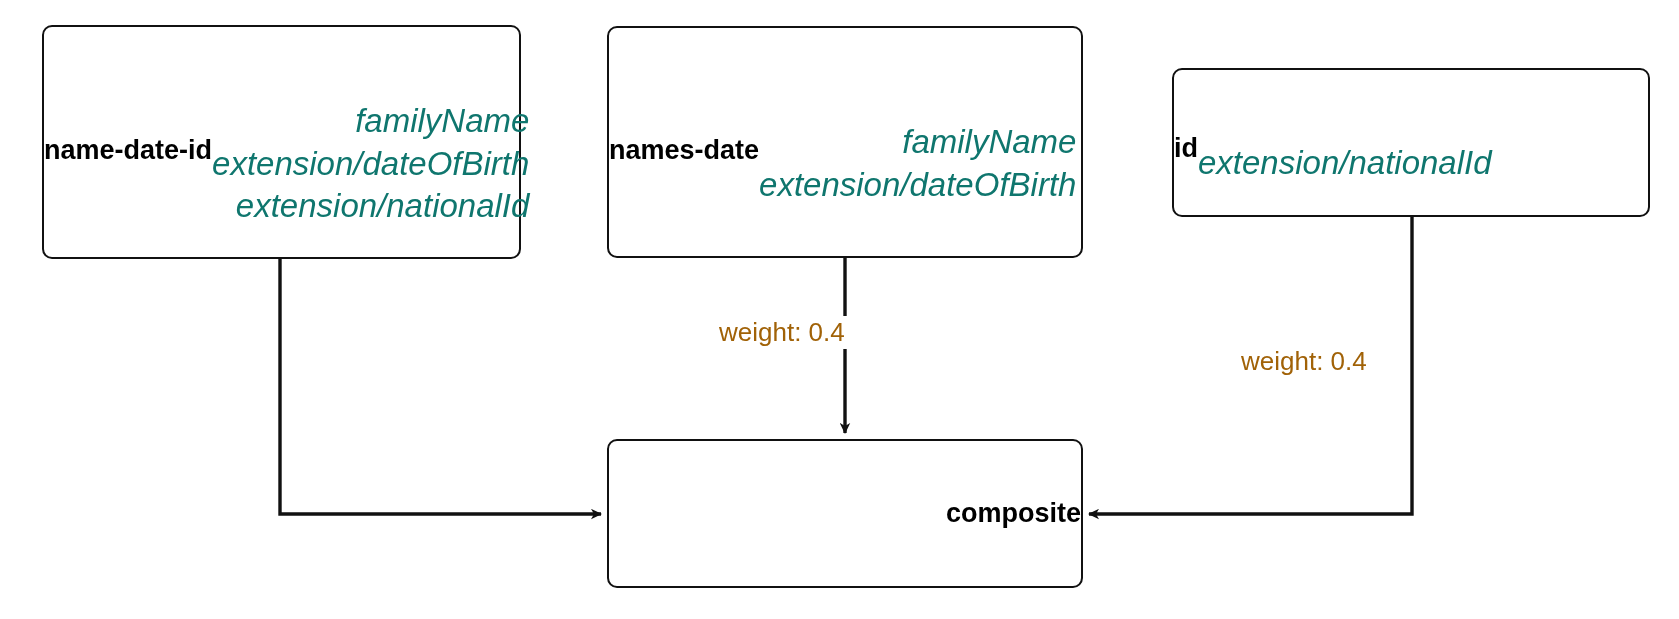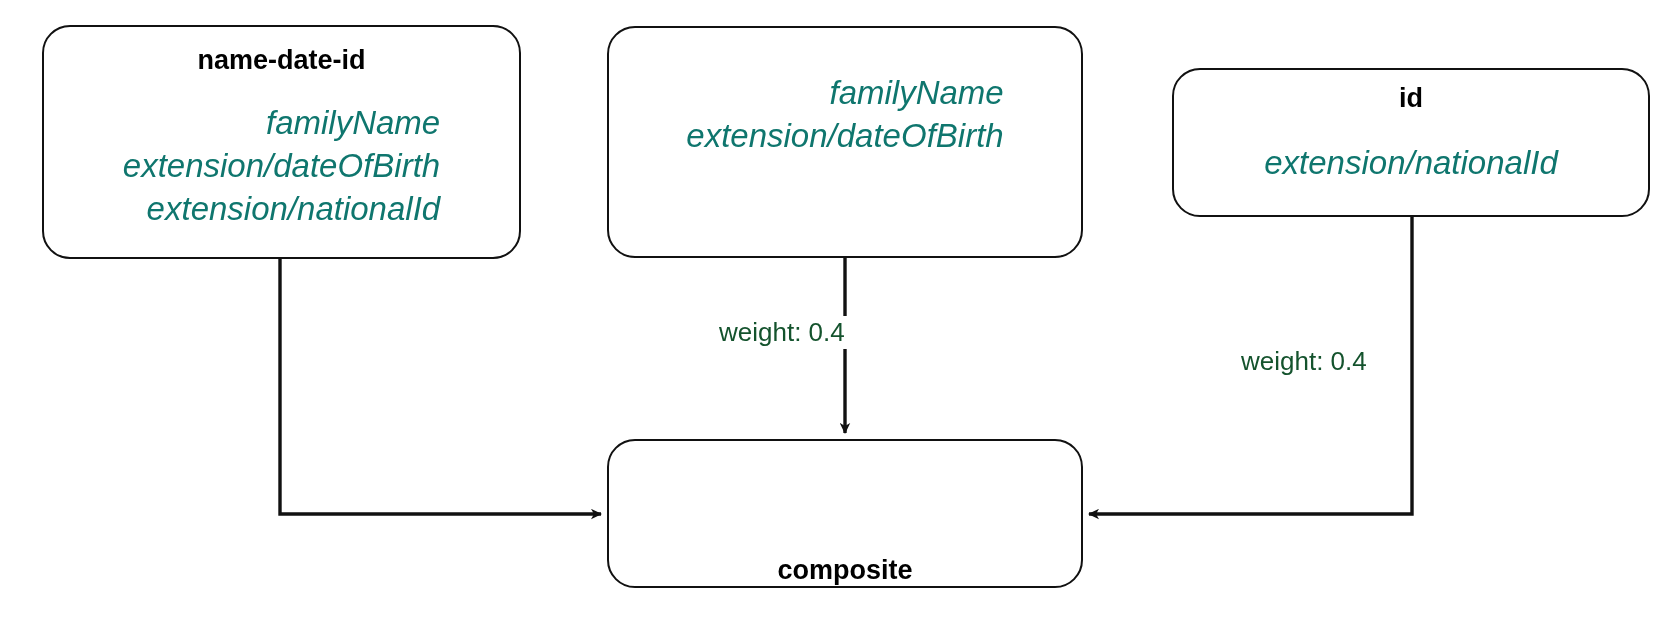--- a/index.html
+++ b/index.html
@@ -24,23 +24,23 @@
     left: 0;
     top: 0;
     width: 1679px;
     height: 619px;
   }
   .node {
     position: absolute;
     box-sizing: border-box;
     background: #ffffff;
     border: 2.6px solid #111111;
-    border-radius: 28px;
+    border-radius: 10px;
     display: flex;
-    flex-direction: column;
+    flex-direction: row;
     align-items: center;
     justify-content: flex-start;
     z-index: 2;
   }
   .node-title {
     font-weight: bold;
     font-size: 27px;
     color: #000000;
     line-height: 1.15;
     text-align: center;
@@ -79,21 +79,21 @@
 
   #node-composite {
     left: 607px; top: 439px; width: 476px; height: 149px;
     justify-content: flex-end;
   }
 
   
   .edge-label {
     position: absolute;
     font-size: 26px;
-    color: #14532d;
+    color: #a16207;
     white-space: nowrap;
     background: #ffffff;
     padding: 2px 6px;
     z-index: 3;
     line-height: 1.1;
   }
   #edge-label-1 { left: 182px;  top: 345px; }
   #edge-label-2 { left: 713px;  top: 316px; }
   #edge-label-3 { left: 1235px; top: 345px; }
 </style>
@@ -131,20 +131,21 @@
   <div class="node" id="node-name-date-id">
     <div class="node-title">name-date-id</div>
     <div class="node-attrs">
       <div>familyName</div>
       <div>extension/dateOfBirth</div>
       <div>extension/nationalId</div>
     </div>
   </div>
 
   <div class="node" id="node-names-date">
+    <div class="node-title">names-date</div>
     <div class="node-attrs">
       <div>familyName</div>
       <div>extension/dateOfBirth</div>
     </div>
   </div>
 
   <div class="node" id="node-id">
     <div class="node-title">id</div>
     <div class="node-attrs">
       <div>extension/nationalId</div>

